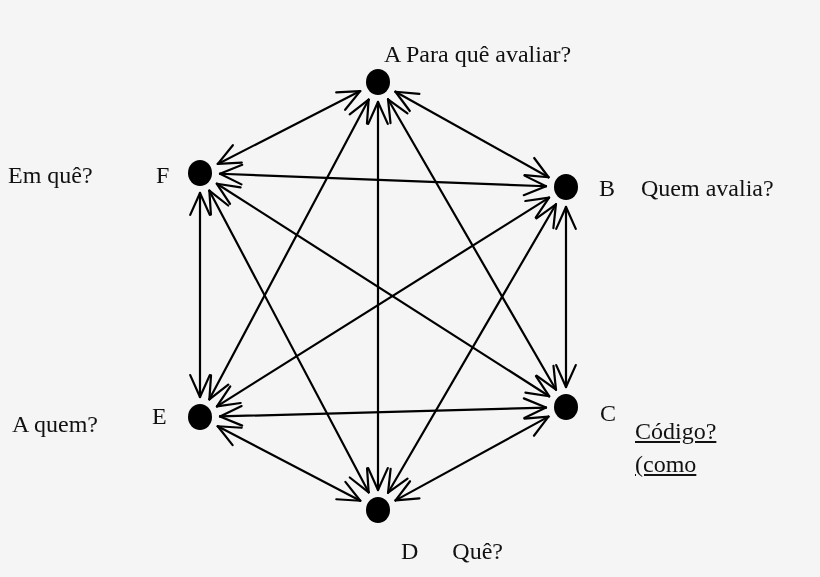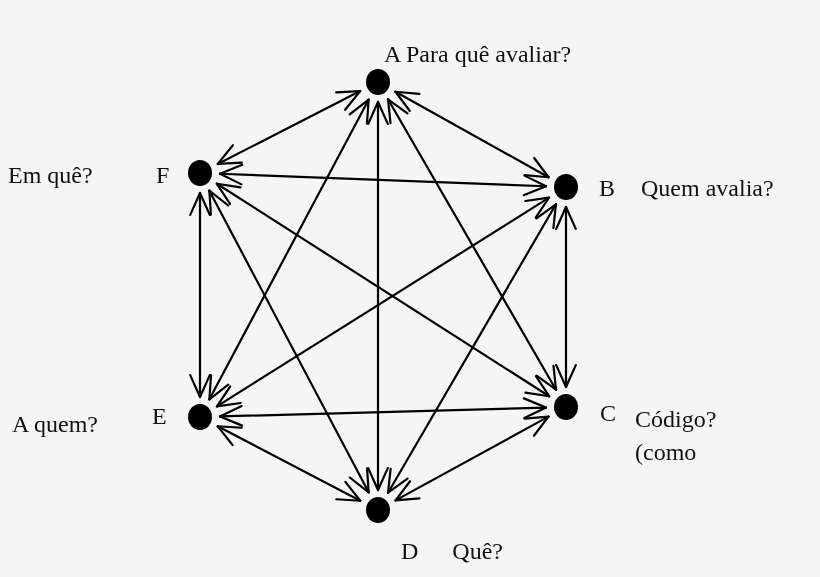--- a/index.html
+++ b/index.html
@@ -159,21 +159,21 @@
 
   <div class="label" style="left:599px; top:172px;">
     <span>B</span>
     <span style="display:inline-block; width:14px;"></span>
     <span>Quem avalia?</span>
   </div>
 
   <div class="label" style="left:600px; top:397px;">
     <span>C</span>
   </div>
-  <div class="label" style="left:635px; top:403px;">
+  <div class="label" style="left:635px; top:415px;text-decoration:underline;">
     <span class="multi">Código?</span>
     <span class="multi">(como</span>
   </div>
 
   <div class="label" style="left:401px; top:535px;">
     <span>D</span>
     <span style="display:inline-block; width:22px;"></span>
     <span>Quê?</span>
   </div>
 

